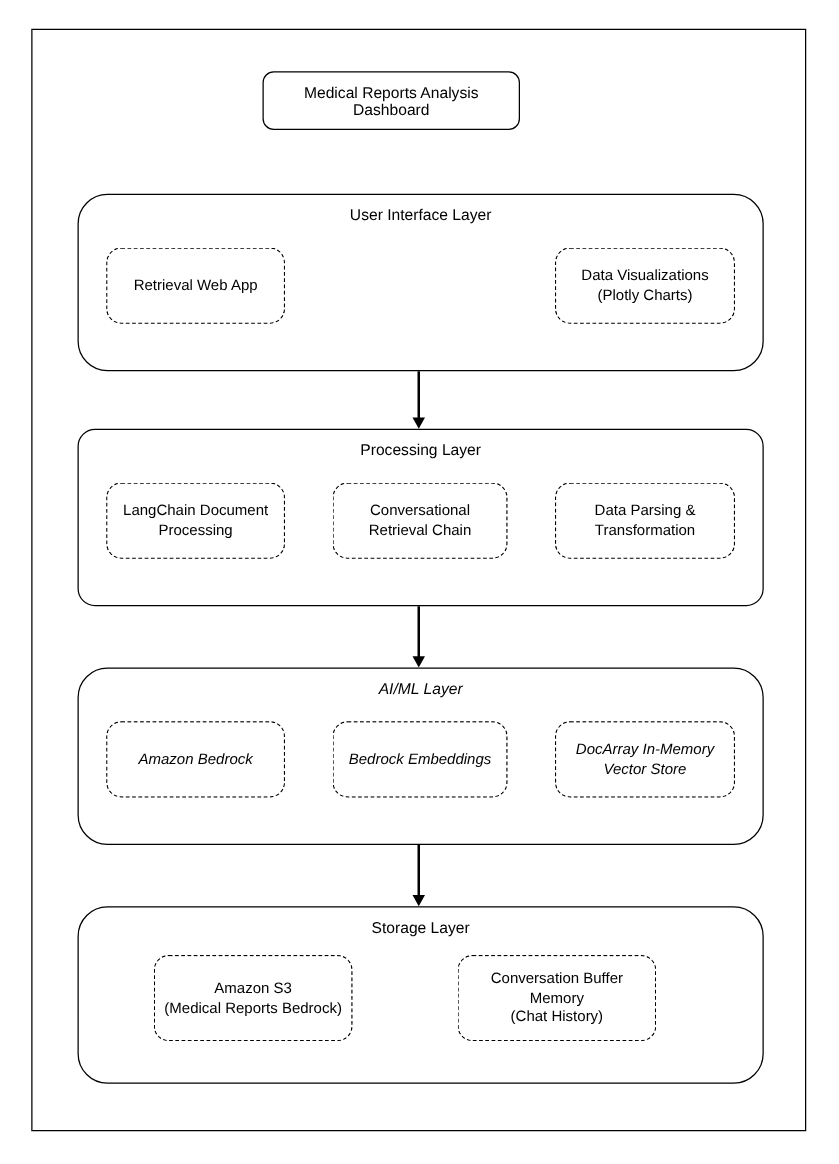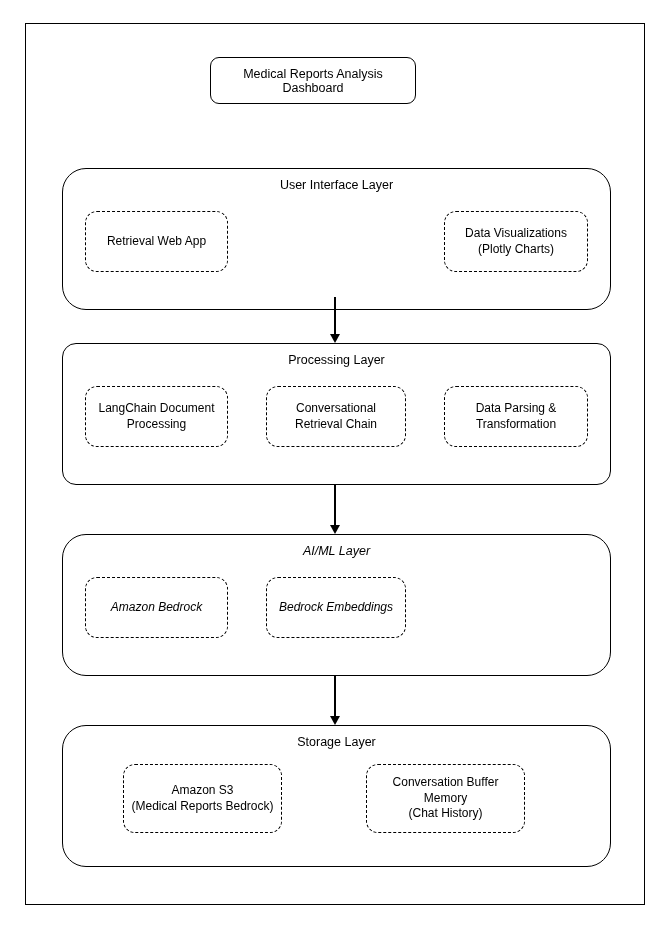--- a/index.html
+++ b/index.html
@@ -42,21 +42,21 @@
   }
   .layer {
     position: absolute;
     left: 62px;
     width: 549px;
     height: 142px;
     border: 1px solid #000000;
     border-radius: 24px;
     box-sizing: border-box;
   }
-  .layer-ui        { top: 168px; }
+  .layer-ui        { top: 155px; }
   .layer-processing{ top: 343px; border-radius: 14px; }
   .layer-aiml      { top: 534px; font-style: italic; }
   .layer-storage   { top: 725px; padding-left: 29px; }
   .layer-label {
     position: absolute;
     top: 9px;
     left: 0;
     width: 100%;
     text-align: center;
     font-size: 12.5px;
@@ -145,20 +145,22 @@
 
   <div class="arrow arrow-2">
     <div class="shaft"></div>
     <div class="head"></div>
   </div>
 
   <div class="layer layer-aiml">
     <div class="layer-label">AI/ML Layer</div>
     <div class="dashed-box pos-b">Bedrock Embeddings</div>
     <div class="dashed-box pos-a">Amazon Bedrock</div>
+    <div class="dashed-box pos-c">DocArray In-Memory
+Vector Store</div>
   </div>
 
   <div class="arrow arrow-3">
     <div class="shaft"></div>
     <div class="head"></div>
   </div>
 
   <div class="layer layer-storage">
     <div class="layer-label">Storage Layer</div>
     <div class="dashed-box pos-s1">Amazon S3

